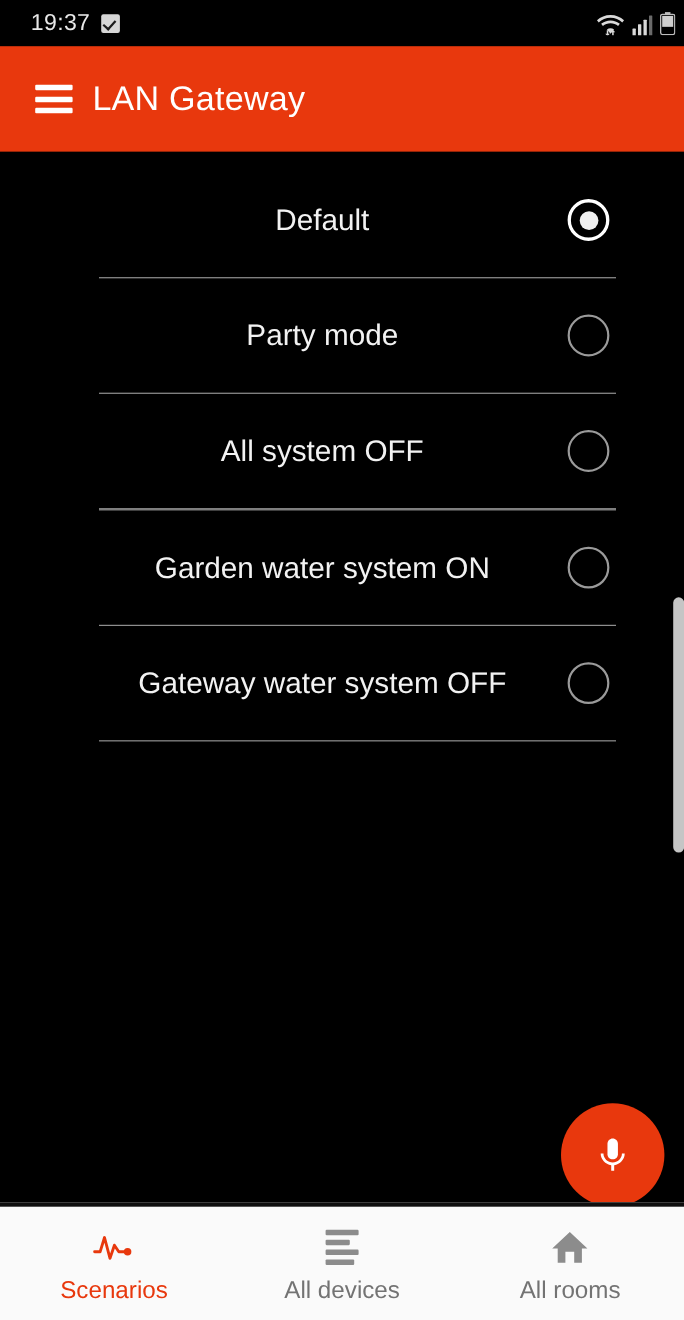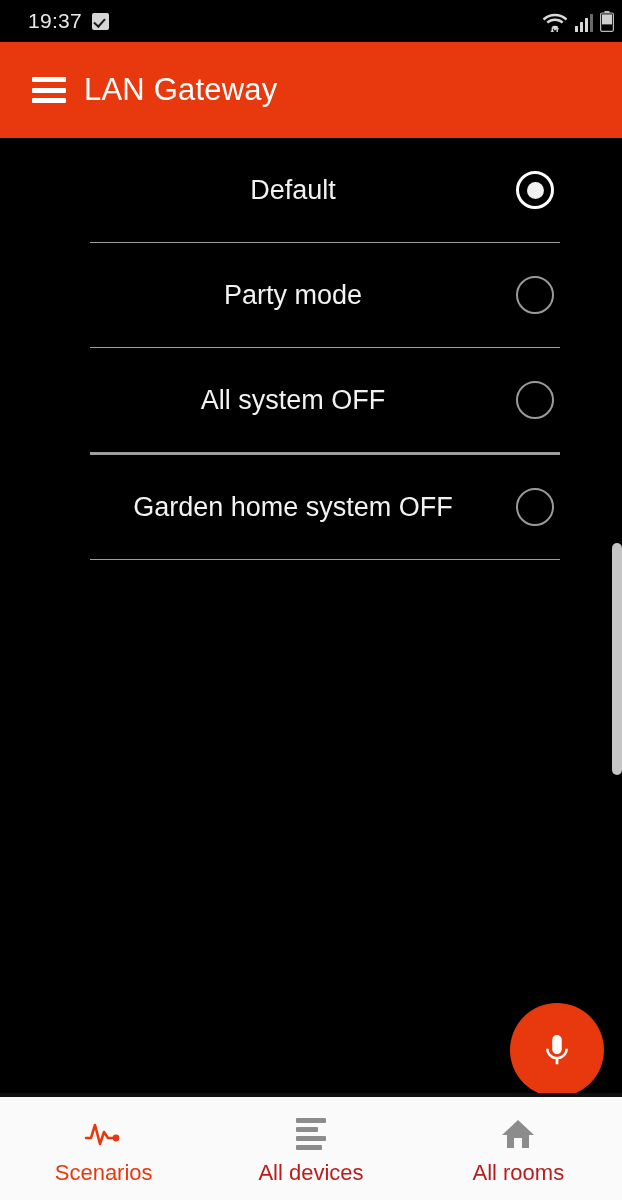--- a/index.html
+++ b/index.html
@@ -74,21 +74,21 @@
     letter-spacing:0.2px;
   }
 
   
   .content {
     position:absolute; top:138px; left:0;
     width:622px; height:955px;
     background:#000;
     overflow:hidden;
   }
-  .list { padding-top:0; }
+  .list { padding-top:10px; }
   .row {
     position:relative;
     height:104px;
     display:flex; align-items:center;
     cursor:pointer;
   }
   .row-label {
     flex:1;
     text-align:center;
     color:#f2f2f2;
@@ -152,21 +152,21 @@
     align-items:center; justify-content:center;
     gap:9px;
     cursor:pointer;
     padding-top:6px;
   }
   .navitem .nav-icon {
     height:34px; display:flex; align-items:center; justify-content:center;
   }
   .navitem .nav-label {
     font-size:22px;
-    color:#b91c1c;
+    color:#737373;
   }
   .navitem.active .nav-label { color:#e8380d; }
   .nav-lines { display:flex; flex-direction:column; gap:4px; align-items:flex-start; }
   .nav-lines i { display:block; height:5px; background:#8c8c8c; border-radius:1px; }
   .nav-lines i:nth-child(1){ width:30px; }
   .nav-lines i:nth-child(2){ width:22px; }
   .nav-lines i:nth-child(3){ width:30px; }
   .nav-lines i:nth-child(4){ width:26px; }
 </style>
 </head>
@@ -230,24 +230,28 @@
       <div class="divider"></div>
 
       <div class="row">
         <div class="row-label">All system OFF</div>
         <div class="radio"></div>
       </div>
       <div class="divider"></div>
 
       <div class="divider"></div>
 
-      <div class="divider"></div>
-
-      <div class="row">
-        <div class="row-label">Garden home system OFF</div>
+      <div class="row">
+        <div class="row-label">Garden water system ON</div>
+        <div class="radio"></div>
+      </div>
+      <div class="divider"></div>
+
+      <div class="row">
+        <div class="row-label">Gateway water system OFF</div>
         <div class="radio"></div>
       </div>
       <div class="divider"></div>
 
     </div>
 
     <div class="scrollbar-track"></div>
 
     <div class="fab">
       <span>

